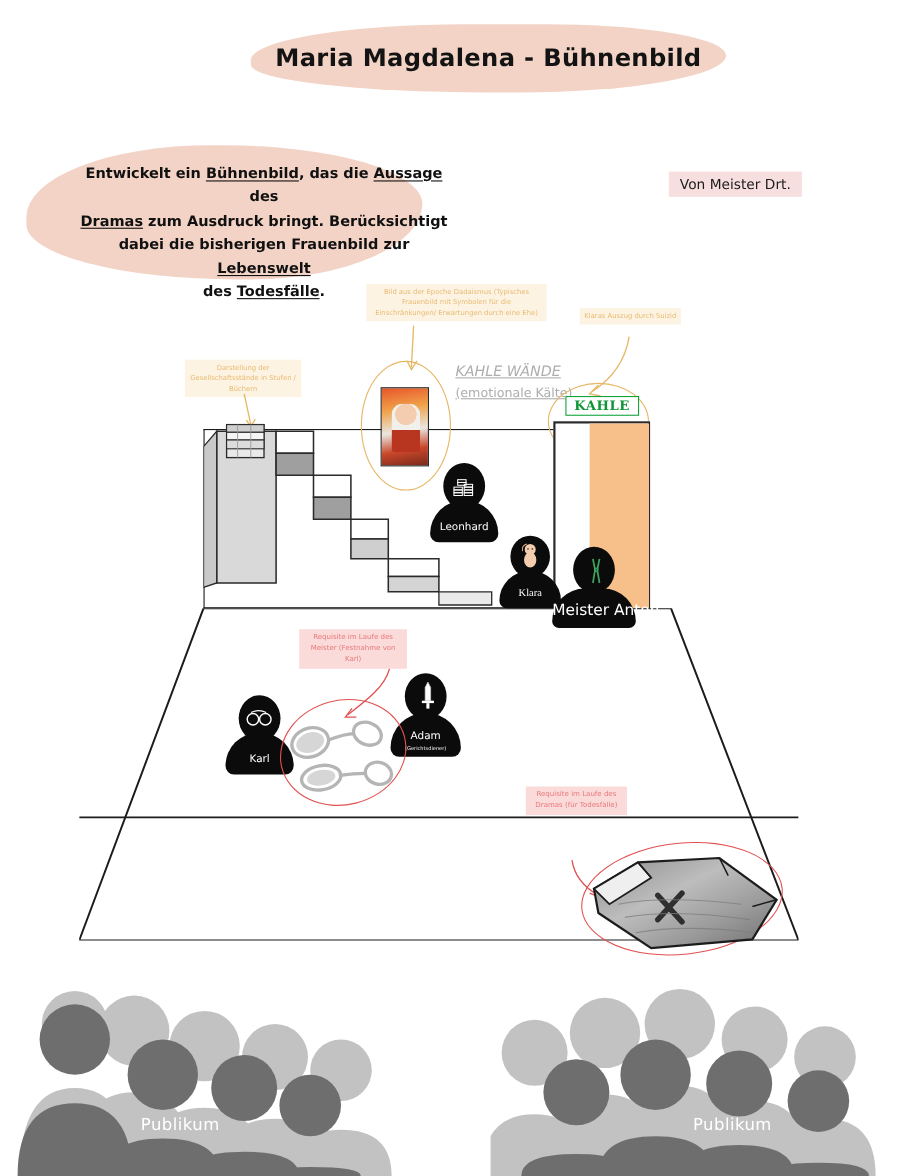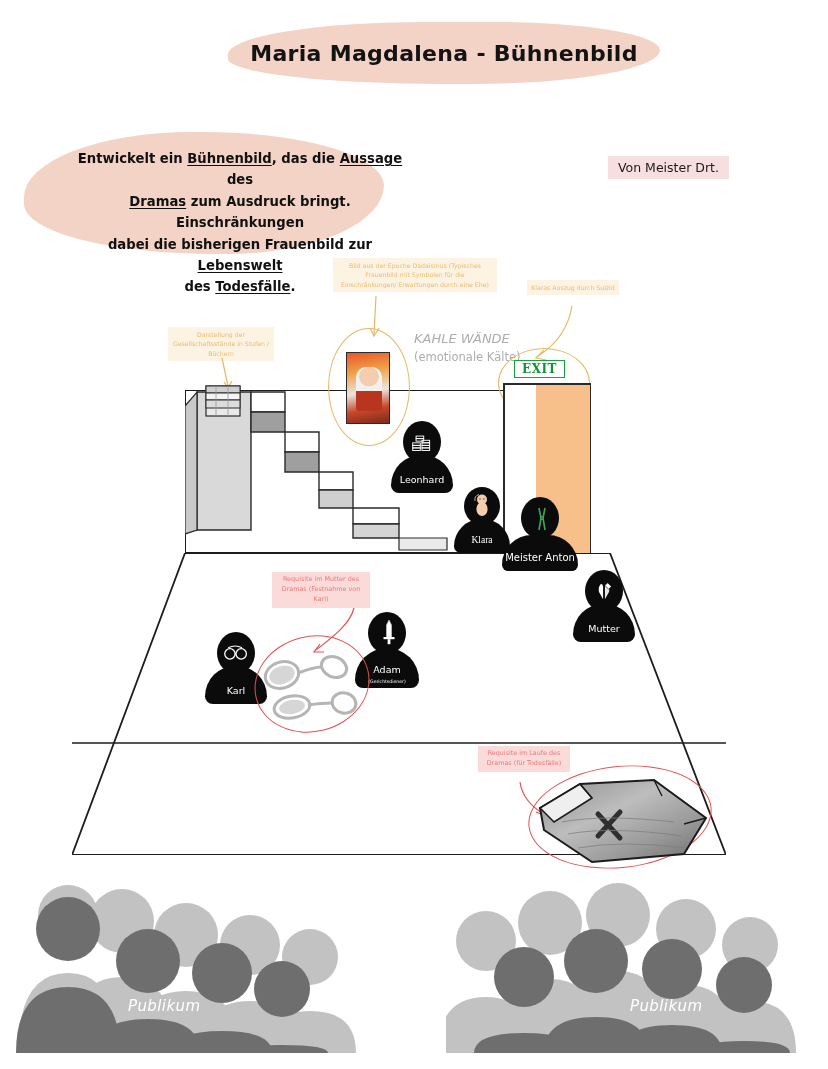--- a/index.html
+++ b/index.html
@@ -89,20 +89,21 @@
     border:1.6px solid #12a53c; background:#ffffff;
     padding:1px 7px; font-family:"DejaVu Serif", serif;
     font-size:12px; font-weight:700; color:#0f9437; letter-spacing:0.5px;
   }
 
   
   #wall-text {
     position:absolute; left:414px; top:330px; width:130px;
     color:#adadad; font-size:13px; line-height:1.45; text-align:left;
     font-style:italic;
+    text-decoration:underline;
   }
   #wall-text .l2 { font-size:11.5px; font-style:normal; }
 
   
   .char { position:absolute; width:62px; height:72px; }
   .char .body {
     position:absolute; left:0; bottom:0; width:62px; height:38px;
     background:#0b0b0b; border-radius: 31px 31px 8px 8px;
   }
   .char .head {
@@ -149,42 +150,42 @@
   
   #cabinet {
     position:absolute; left:204px; top:378px; width:40px; height:40px;
   }
 
   
   #handcuffs { position:absolute; left:258px; top:645px; width:110px; height:82px; }
   #coffin { position:absolute; left:534px; top:778px; width:176px; height:86px; }
 
   
-  .aud-group { position:absolute; bottom:16px; height:180px;font-style:italic; }
+  .aud-group { position:absolute; bottom:0; height:180px; }
   .aud-label {
     position:absolute; color:#ffffff; font-size:15px; letter-spacing:0.4px;
     z-index:40;
   }
 
   
   .conn { position:absolute; }
 </style>
 </head>
 <body>
 
 <div id="page">
 
   <div id="title-banner">
     <div id="title-text">Maria Magdalena - Bühnenbild</div>
   </div>
 
   <div id="task-blob"></div>
   <div id="task-text">
     <span>Entwickelt ein </span><u>Bühnenbild</u><span>, das die </span><u>Aussage</u><span> des </span><br>
-    <u>Dramas</u><span> zum Ausdruck bringt. Einschränkungen</span><br>
+    <u>Dramas</u><span> zum Ausdruck bringt. Berücksichtigt</span><br>
     <span>dabei die bisherigen Frauenbild zur </span><u>Lebenswelt</u><br>
     <span>des </span><u>Todesfälle</u><span>.</span>
   </div>
 
   <div id="author-tag">Von Meister Drt.</div>
 
   <div class="note-orange" style="left:168px; top:327px; width:106px;">Darstellung der Gesellschaftsstände in Stufen / Büchern</div>
   <svg class="conn" style="left:210px; top:356px; width:30px; height:34px;">
     <path d="M12,2 L18,30" stroke="#e6b764" stroke-width="1.2" fill="none"></path>
     <path d="M14,26 L18,32 L22,25" stroke="#e6b764" stroke-width="1.2" fill="none"></path>
@@ -212,21 +213,21 @@
 
   <div id="wall-text">
     <div>KAHLE WÄNDE</div>
     <div class="l2">(emotionale Kälte)</div>
   </div>
 
   <div class="ellipse-hl" style="left:498px; top:348px; width:92px; height:70px;"></div>
 
   <div id="door-frame"></div>
   <div id="door-leaf"></div>
-  <div id="exit-sign">EXIT</div>
+  <div id="exit-sign">KAHLE</div>
 
   <svg id="stairs-wrap" viewBox="0 0 300 245">
 
     <polygon points="12,72 66,72 66,210 12,210" fill="#d9d9d9" stroke="#2a2a2a" stroke-width="1.4"></polygon>
 
     <polygon points="66,72 100,72 100,92 66,92" fill="#ffffff" stroke="#2a2a2a" stroke-width="1.4"></polygon>
     <polygon points="66,92 100,92 100,112 66,112" fill="#9f9f9f" stroke="#2a2a2a" stroke-width="1.4"></polygon>
     <polygon points="100,112 134,112 134,132 100,132" fill="#ffffff" stroke="#2a2a2a" stroke-width="1.4"></polygon>
     <polygon points="100,132 134,132 134,152 100,152" fill="#9f9f9f" stroke="#2a2a2a" stroke-width="1.4"></polygon>
     <polygon points="134,152 168,152 168,170 134,170" fill="#ffffff" stroke="#2a2a2a" stroke-width="1.4"></polygon>
@@ -294,35 +295,23 @@
   <div class="char" style="left:502px; top:497px; width:76px; height:74px;">
     <div class="head" style="left:19px; width:38px; height:42px;"></div>
     <div class="emblem" style="left:25px; top:7px;">
       <svg width="20" height="24" viewBox="0 0 20 24">
         <path d="M7,1 L9,11 L7,23" stroke="#3ea35a" stroke-width="1.6" fill="none"></path>
         <path d="M13,1 L11,11 L13,23" stroke="#3ea35a" stroke-width="1.6" fill="none"></path>
         <circle cx="10" cy="11" r="1.6" fill="none" stroke="#3ea35a" stroke-width="1.2"></circle>
       </svg>
     </div>
     <div class="body" style="width:76px; height:36px; border-radius:38px 38px 8px 8px;"></div>
-    <div class="name" style="width:76px; font-size:10px;">Meister Anton</div>
-  </div>
-
-  <div class="char" style="left:573px; top:570px;">
-    <div class="head"></div>
-    <div class="emblem">
-      <svg width="22" height="22" viewBox="0 0 24 24">
-        <path d="M11,21 L7,14 Q5,9 8,5 Q10,3 11,7 L11,21 Z" fill="#ffffff"></path>
-        <path d="M13,21 L17,14 Q19,9 16,5 Q14,3 13,7 L13,21 Z" fill="#e6e6e6"></path>
-        <path d="M16,3 L20,7 L17,10 L13,6 Z" fill="#ffffff" stroke="#0b0b0b" stroke-width="0.7"></path>
-      </svg>
-    </div>
-    <div class="body"></div>
-    <div class="name">Mutter</div>
-  </div>
+    <div class="name" style="width:76px; font-size:14px;">Meister Anton</div>
+  </div>
+
 
   <div class="char" style="left:355px; top:612px; width:64px; height:76px;">
     <div class="head" style="left:13px; width:38px; height:42px;"></div>
     <div class="emblem" style="left:19px; top:5px;">
       <svg width="14" height="26" viewBox="0 0 14 26">
         <path d="M7,1 L9.5,6 L9.5,18 L4.5,18 L4.5,6 Z" fill="#ffffff" stroke="#cfcfcf" stroke-width="0.6"></path>
         <rect x="1.5" y="18" width="11" height="2.2" fill="#ffffff"></rect>
         <rect x="5.6" y="20.2" width="2.8" height="5" fill="#ffffff"></rect>
       </svg>
     </div>
@@ -338,21 +327,21 @@
         <circle cx="8" cy="10" r="6" fill="none" stroke="#ffffff" stroke-width="1.5"></circle>
         <circle cx="21" cy="10" r="6" fill="none" stroke="#ffffff" stroke-width="1.5"></circle>
         <path d="M14,10 L15,10" stroke="#ffffff" stroke-width="1.5"></path>
         <path d="M6,3 Q14,-1 22,3" stroke="#ffffff" stroke-width="1.2" fill="none"></path>
       </svg>
     </div>
     <div class="body"></div>
     <div class="name">Karl</div>
   </div>
 
-  <div class="note-pink" style="left:272px; top:572px; width:98px;">Requisite im Mutter des Dramas (Festnahme von Karl)</div>
+  <div class="note-pink" style="left:272px; top:572px; width:98px;">Requisite im Laufe des Meister (Festnahme von Karl)</div>
   <svg class="conn" style="left:300px; top:606px; width:66px; height:52px;">
     <path d="M54,2 C50,18 34,30 16,44" stroke="#e15252" stroke-width="1.2" fill="none"></path>
     <path d="M20,38 L14,46 L24,46" stroke="#e15252" stroke-width="1.2" fill="none"></path>
   </svg>
   <div class="ellipse-red" style="left:254px; top:636px; width:116px; height:96px; transform:rotate(-14deg);"></div>
 
   <svg id="handcuffs" viewBox="0 0 110 82">
     <g fill="none" stroke="#b5b5b5" stroke-width="3">
       <ellipse cx="24" cy="30" rx="17" ry="13" transform="rotate(-18 24 30)"></ellipse>
       <ellipse cx="76" cy="22" rx="13" ry="10" transform="rotate(22 76 22)"></ellipse>
@@ -360,21 +349,21 @@
       <ellipse cx="86" cy="58" rx="12" ry="10" transform="rotate(14 86 58)"></ellipse>
       <path d="M40,28 Q56,22 64,22"></path>
       <path d="M50,60 Q64,58 74,58"></path>
     </g>
     <g fill="#d6d6d6">
       <ellipse cx="24" cy="30" rx="13" ry="9" transform="rotate(-18 24 30)"></ellipse>
       <ellipse cx="34" cy="62" rx="13" ry="7" transform="rotate(-10 34 62)"></ellipse>
     </g>
   </svg>
 
-  <div class="note-pink" style="left:478px; top:746px; width:92px;">Requisite im Laufe des Dramas (für Todesfälle)</div>
+  <div class="note-pink" style="left:478px; top:715px; width:92px;">Requisite im Laufe des Dramas (für Todesfälle)</div>
   <svg class="conn" style="left:506px; top:780px; width:48px; height:42px;">
     <path d="M14,2 C16,16 24,26 38,34" stroke="#e15252" stroke-width="1.2" fill="none"></path>
     <path d="M30,32 L40,36 L34,27" stroke="#e15252" stroke-width="1.2" fill="none"></path>
   </svg>
   <div class="ellipse-red" style="left:528px; top:766px; width:184px; height:102px; transform:rotate(-6deg);"></div>
 
   <svg id="coffin" viewBox="0 0 176 86">
     <defs>
       <linearGradient id="woodg" x1="0" y1="0" x2="1" y2="1">
         <stop offset="0%" stop-color="#8d8d8d"></stop>

